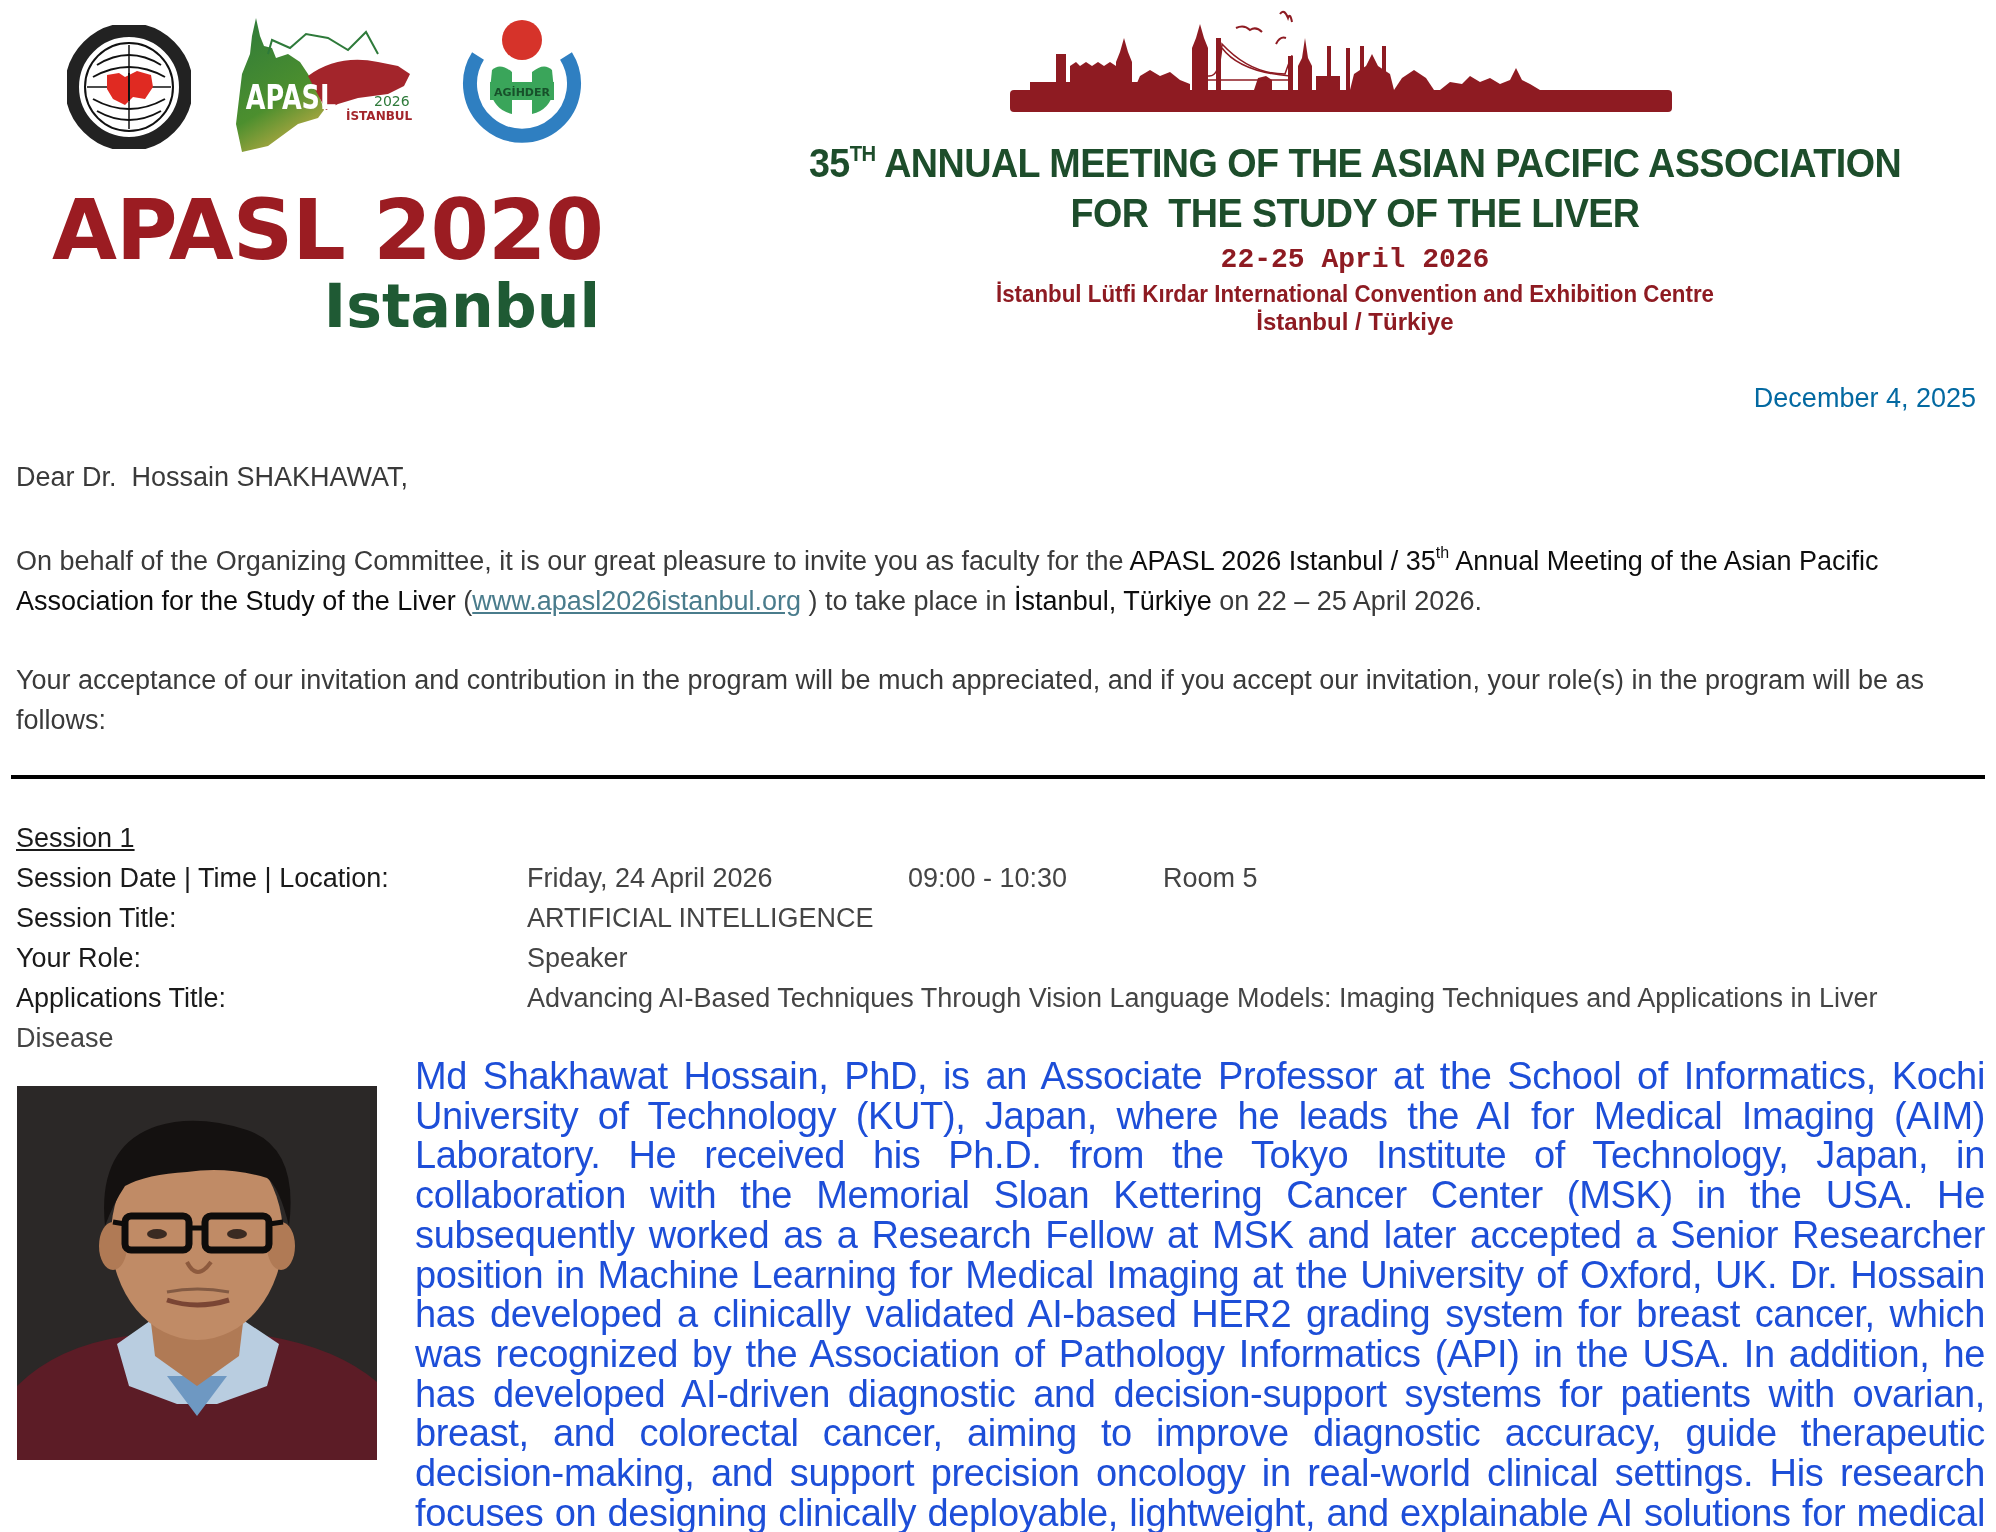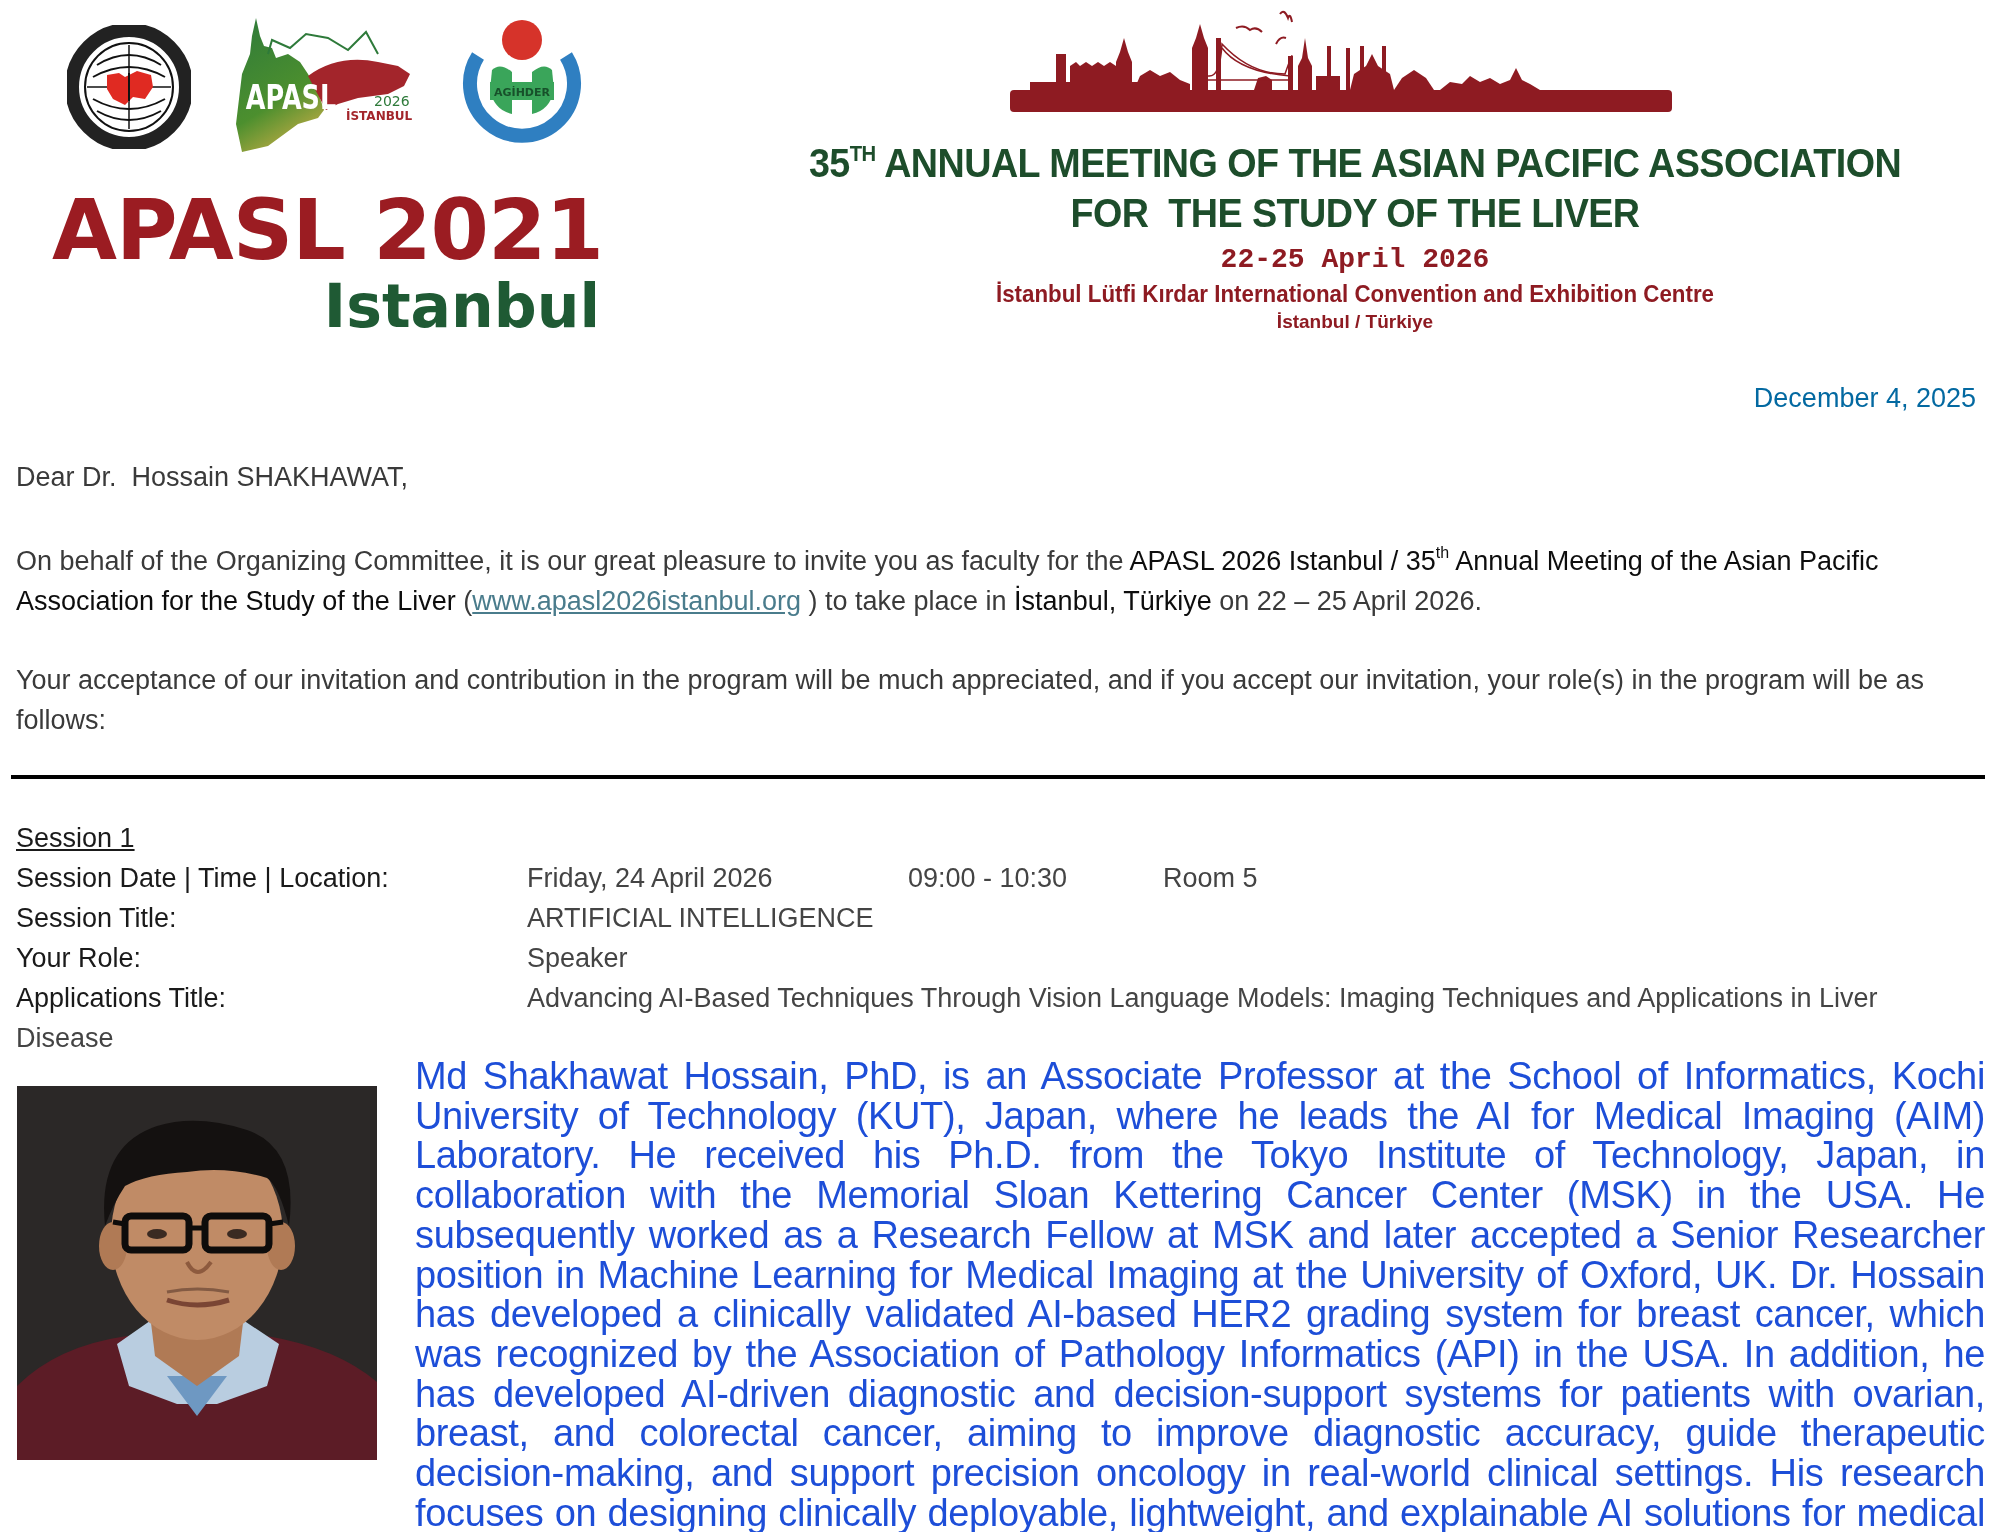--- a/index.html
+++ b/index.html
@@ -14,21 +14,21 @@
   .brand-title { left: 52px; top: 182px; width: 548px; text-align: center; font-family: "DejaVu Sans", sans-serif; font-weight: bold; color: #9b1c22; font-size: 84px; letter-spacing: -1px; line-height: 96px; white-space: nowrap; }
   .brand-city { left: 52px; top: 270px; width: 548px; text-align: right; font-family: "DejaVu Sans", sans-serif; font-weight: bold; color: #1f5a34; font-size: 60px; line-height: 72px; letter-spacing: 0px; }
 
   .skyline { left: 1010px; top: 4px; width: 662px; height: 110px; }
 
   .meeting-title { left: 740px; top: 138px; width: 1230px; text-align: center; font-family: "Liberation Sans", sans-serif; font-weight: bold; color: #1d4d2b; font-size: 41px; line-height: 50px; letter-spacing: -0.6px; transform: scaleX(0.92); transform-origin: center; }
   .meeting-title sup { font-size: 22px; vertical-align: 16px; line-height: 0; }
   .meeting-sub { left: 740px; width: 1230px; text-align: center; font-family: "Liberation Sans", sans-serif; font-weight: bold; color: #8e1b22; white-space: nowrap; }
   .meeting-dates { top: 244px; font-size: 28px; line-height: 32px; font-family: Liberation Mono, monospace; }
   .meeting-venue { top: 279px; font-size: 24px; line-height: 30px; transform: scaleX(0.93); }
-  .meeting-place { top: 307px; font-size: 19px; line-height: 30px; }
+  .meeting-place { top: 307px; font-size: 24px; line-height: 30px; }
 
   
   .letter { font-family: "Liberation Sans", sans-serif; font-size: 27px; color: #3a3a3a; white-space: nowrap; }
   .letter .em { color: #0d0d0d; }
   .letter sup { font-size: 16px; vertical-align: 12px; line-height: 0; }
   .letter-date { right: 20px; top: 383px; }
   .salutation { left: 16px; top: 462px; }
   .para1 { left: 16px; top: 541px; line-height: 40px; width: 1964px; }
   .para2 { left: 16px; top: 660px; line-height: 40px; width: 1964px; }
   .link { color: #4a7c8c; text-decoration: underline; text-decoration-color: #4a7c8c; }
@@ -87,21 +87,21 @@
   <svg width="124" height="132" viewBox="0 0 124 132">
     <path d="M18 38 A52 52 0 1 0 106 38" fill="none" stroke="#2f7fc1" stroke-width="14"></path>
     <circle cx="62" cy="22" r="20" fill="#d6332a"></circle>
     <path d="M32 52 Q40 44 52 54 L52 96 Q34 92 30 72 Z" fill="#3aa55a"></path>
     <path d="M92 52 Q84 44 72 54 L72 96 Q90 92 94 72 Z" fill="#3aa55a"></path>
     <rect x="30" y="64" width="64" height="18" fill="#3aa55a"></rect>
     <text x="62" y="78" text-anchor="middle" font-family="DejaVu Sans, sans-serif" font-weight="bold" font-size="11" fill="#17502a">AGİHDER</text>
   </svg>
 </div>
 
-<div class="abs brand-title">APASL 2021</div>
+<div class="abs brand-title">APASL 2020</div>
 <div class="abs brand-city">Istanbul</div>
 
 <div class="abs skyline">
   <svg width="662" height="110" viewBox="0 0 662 110">
     <g fill="#8e1b22">
       <rect x="0" y="86" width="662" height="22" rx="4"></rect>
       <rect x="20" y="78" width="130" height="10"></rect>
       <rect x="46" y="50" width="10" height="36"></rect>
       <path d="M60 86 L60 62 L66 58 L70 62 L76 58 L82 62 L88 58 L94 62 L100 58 L106 62 L112 58 L114 86 Z"></path>
       <path d="M106 86 L106 58 L110 48 L114 34 L118 48 L122 58 L122 86 Z"></path>

